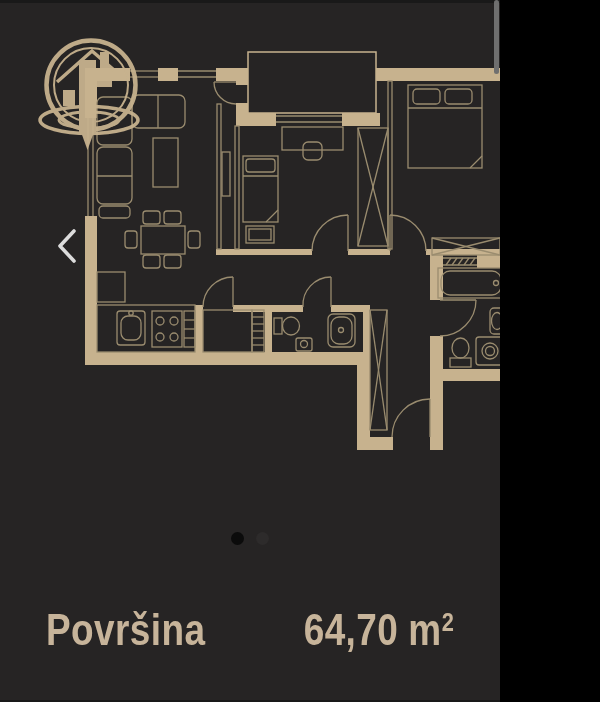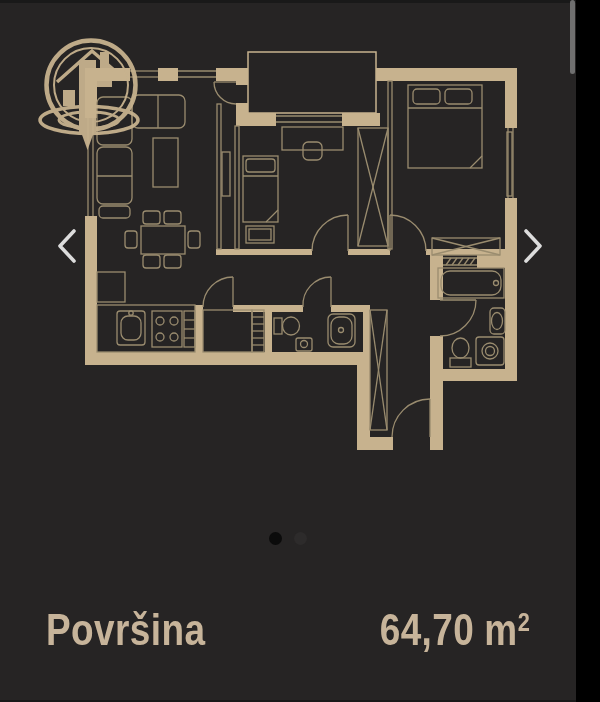--- a/index.html
+++ b/index.html
@@ -1,16 +1,16 @@
 <!DOCTYPE html>
 <html style="--bg: #262424; --edge: #191919; --wall: #c7b28e; --line: #9a8c6f; --text: #c7b49a; --chevron: #dcdcdc; --dot-active: #0b0b0b; --dot-inactive: #2d2b2b; --scrollbar: #6f6f6f;"><head>
 <meta charset="utf-8">
 <style>
   html,body{margin:0;padding:0;background:#000;}
-  .screen{position:relative;width:576px;height:702px;background:var(--bg,#262424);overflow:hidden;
+  .screen{position:relative;width:500px;height:702px;background:var(--bg,#262424);overflow:hidden;
           font-family:"Liberation Sans", sans-serif;}
   .edge-top{position:absolute;top:0;left:0;right:0;height:3px;background:var(--edge,#191919);}
   .edge-bottom{position:absolute;bottom:0;left:0;right:0;height:2px;background:var(--edge,#191919);}
   .scroll-thumb{position:absolute;top:0;right:1px;width:5px;height:74px;background:var(--scrollbar,#6f6f6f);
           border-radius:3px;}
   .plan-svg{position:absolute;top:0;left:0;}
   
   .w{fill:var(--wall,#c7b28e);}
   .ln{stroke:var(--line,#9a8c6f);stroke-width:1.3;fill:none;}
   .wl{stroke:var(--wall,#c7b28e);stroke-width:1.5;fill:none;}

